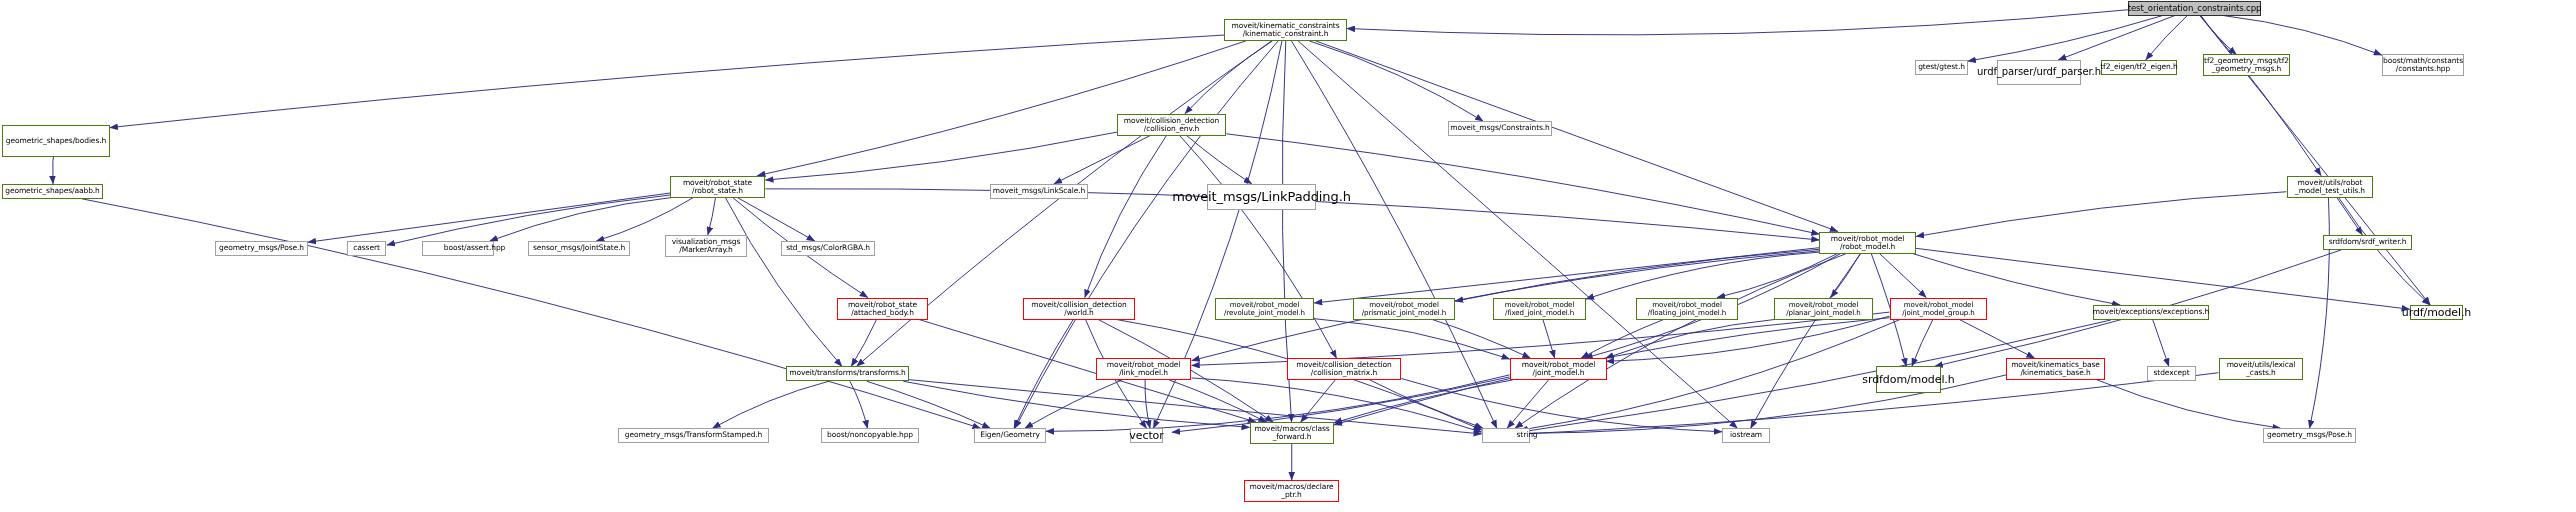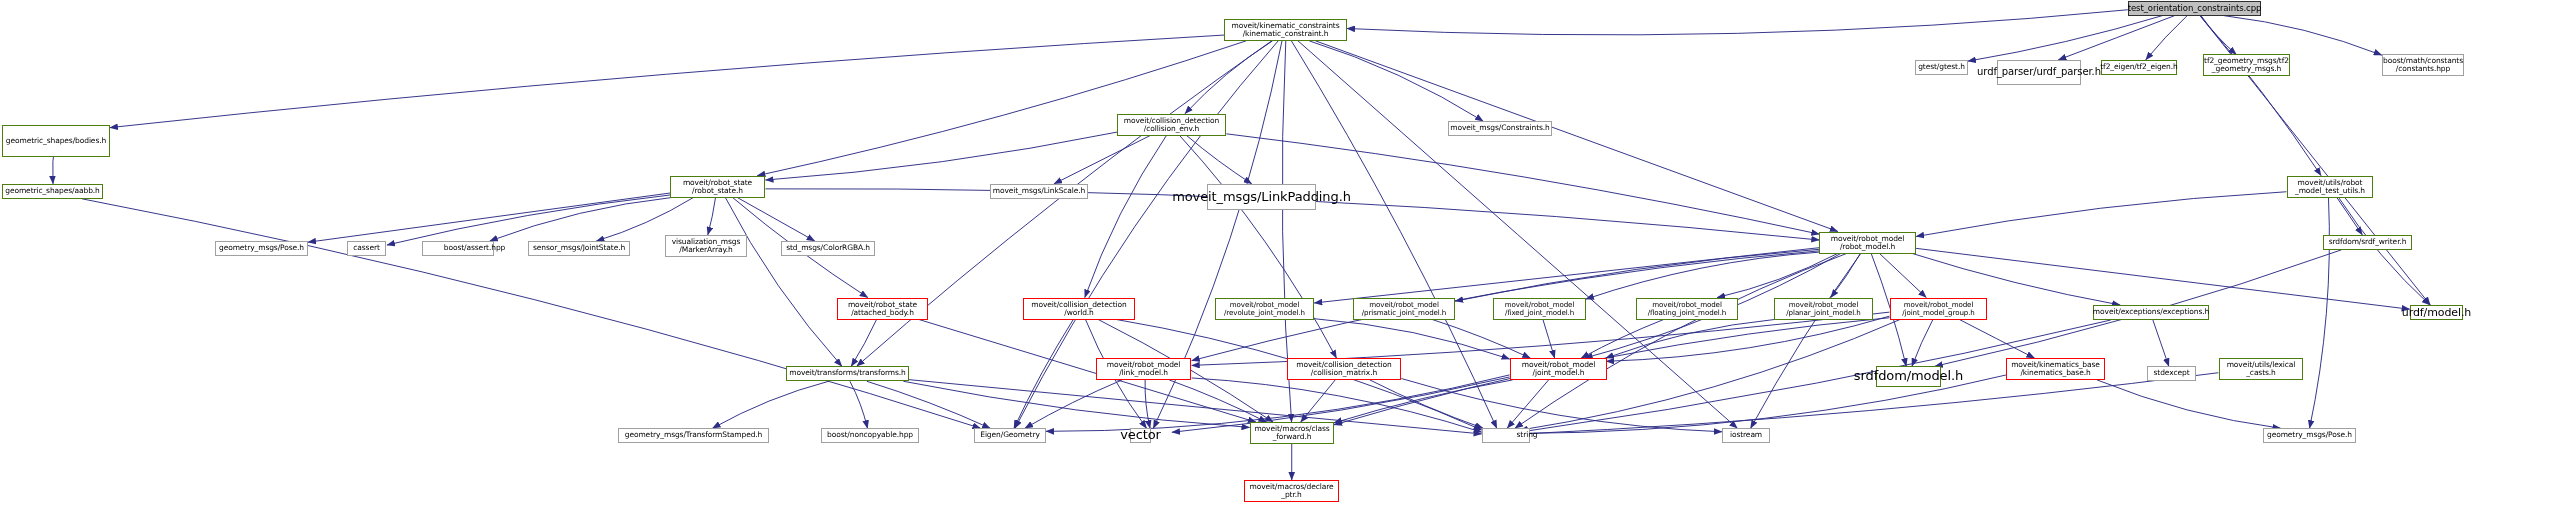--- a/index.html
+++ b/index.html
@@ -185,30 +185,30 @@
 /joint_model_group.h</div>
     <div class="node black" style="left: 2093px; top: 305px; width: 116px; height: 15px; font-size: 7.5px;">moveit/exceptions/exceptions.h</div>
     <div class="node black" style="left: 2410px; top: 305px; width: 53px; height: 15px; font-size: 11px;">urdf/model.h</div>
     <div class="node black" style="left: 786px; top: 366px; width: 123px; height: 15px; font-size: 7.5px;">moveit/transforms/transforms.h</div>
     <div class="node red" style="left: 1096px; top: 358px; width: 95px; height: 22px; font-size: 7.5px;">moveit/robot_model
 /link_model.h</div>
     <div class="node red" style="left: 1287px; top: 358px; width: 114px; height: 22px; font-size: 7.5px;">moveit/collision_detection
 /collision_matrix.h</div>
     <div class="node red" style="left: 1510px; top: 358px; width: 97px; height: 22px; font-size: 7.5px;">moveit/robot_model
 /joint_model.h</div>
-    <div class="node black" style="left: 1876px; top: 366px; width: 65px; height: 21px; font-size: 13px;">srdfdom/model.h</div>
+    <div class="node black" style="left: 1876px; top: 366px; width: 65px; height: 27px; font-size: 11px;">srdfdom/model.h</div>
     <div class="node red" style="left: 2006px; top: 358px; width: 99px; height: 22px; font-size: 7.5px;">moveit/kinematics_base
 /kinematics_base.h</div>
     <div class="node " style="left: 2147px; top: 366px; width: 49px; height: 15px; font-size: 7.5px;">stdexcept</div>
     <div class="node black" style="left: 2219px; top: 358px; width: 84px; height: 22px; font-size: 7.5px;">moveit/utils/lexical
 _casts.h</div>
     <div class="node " style="left: 618px; top: 428px; width: 151px; height: 15px; font-size: 7.5px;">geometry_msgs/TransformStamped.h</div>
     <div class="node " style="left: 821px; top: 428px; width: 98px; height: 15px; font-size: 7.5px;">boost/noncopyable.hpp</div>
     <div class="node " style="left: 974px; top: 428px; width: 72px; height: 15px; font-size: 7.5px;">Eigen/Geometry</div>
-    <div class="node " style="left: 1130px; top: 428px; width: 21px; height: 15px; font-size: 13px;">vector</div>
+    <div class="node " style="left: 1130px; top: 428px; width: 33px; height: 15px; font-size: 11px;">vector</div>
     <div class="node black" style="left: 1250px; top: 422px; width: 84px; height: 22px; font-size: 7.5px;">moveit/macros/class
 _forward.h</div>
     <div class="node " style="left: 1482px; top: 428px; width: 38px; height: 15px; font-size: 7.5px; padding-left: 44px;">string</div>
     <div class="node " style="left: 1722px; top: 428px; width: 48px; height: 15px; font-size: 7.5px;">iostream</div>
     <div class="node " style="left: 2263px; top: 428px; width: 93px; height: 15px; font-size: 7.5px;">geometry_msgs/Pose.h</div>
     <div class="node red" style="left: 1244px; top: 480px; width: 95px; height: 22px; font-size: 7.5px;">moveit/macros/declare
 _ptr.h</div>
   </div>
 
 

